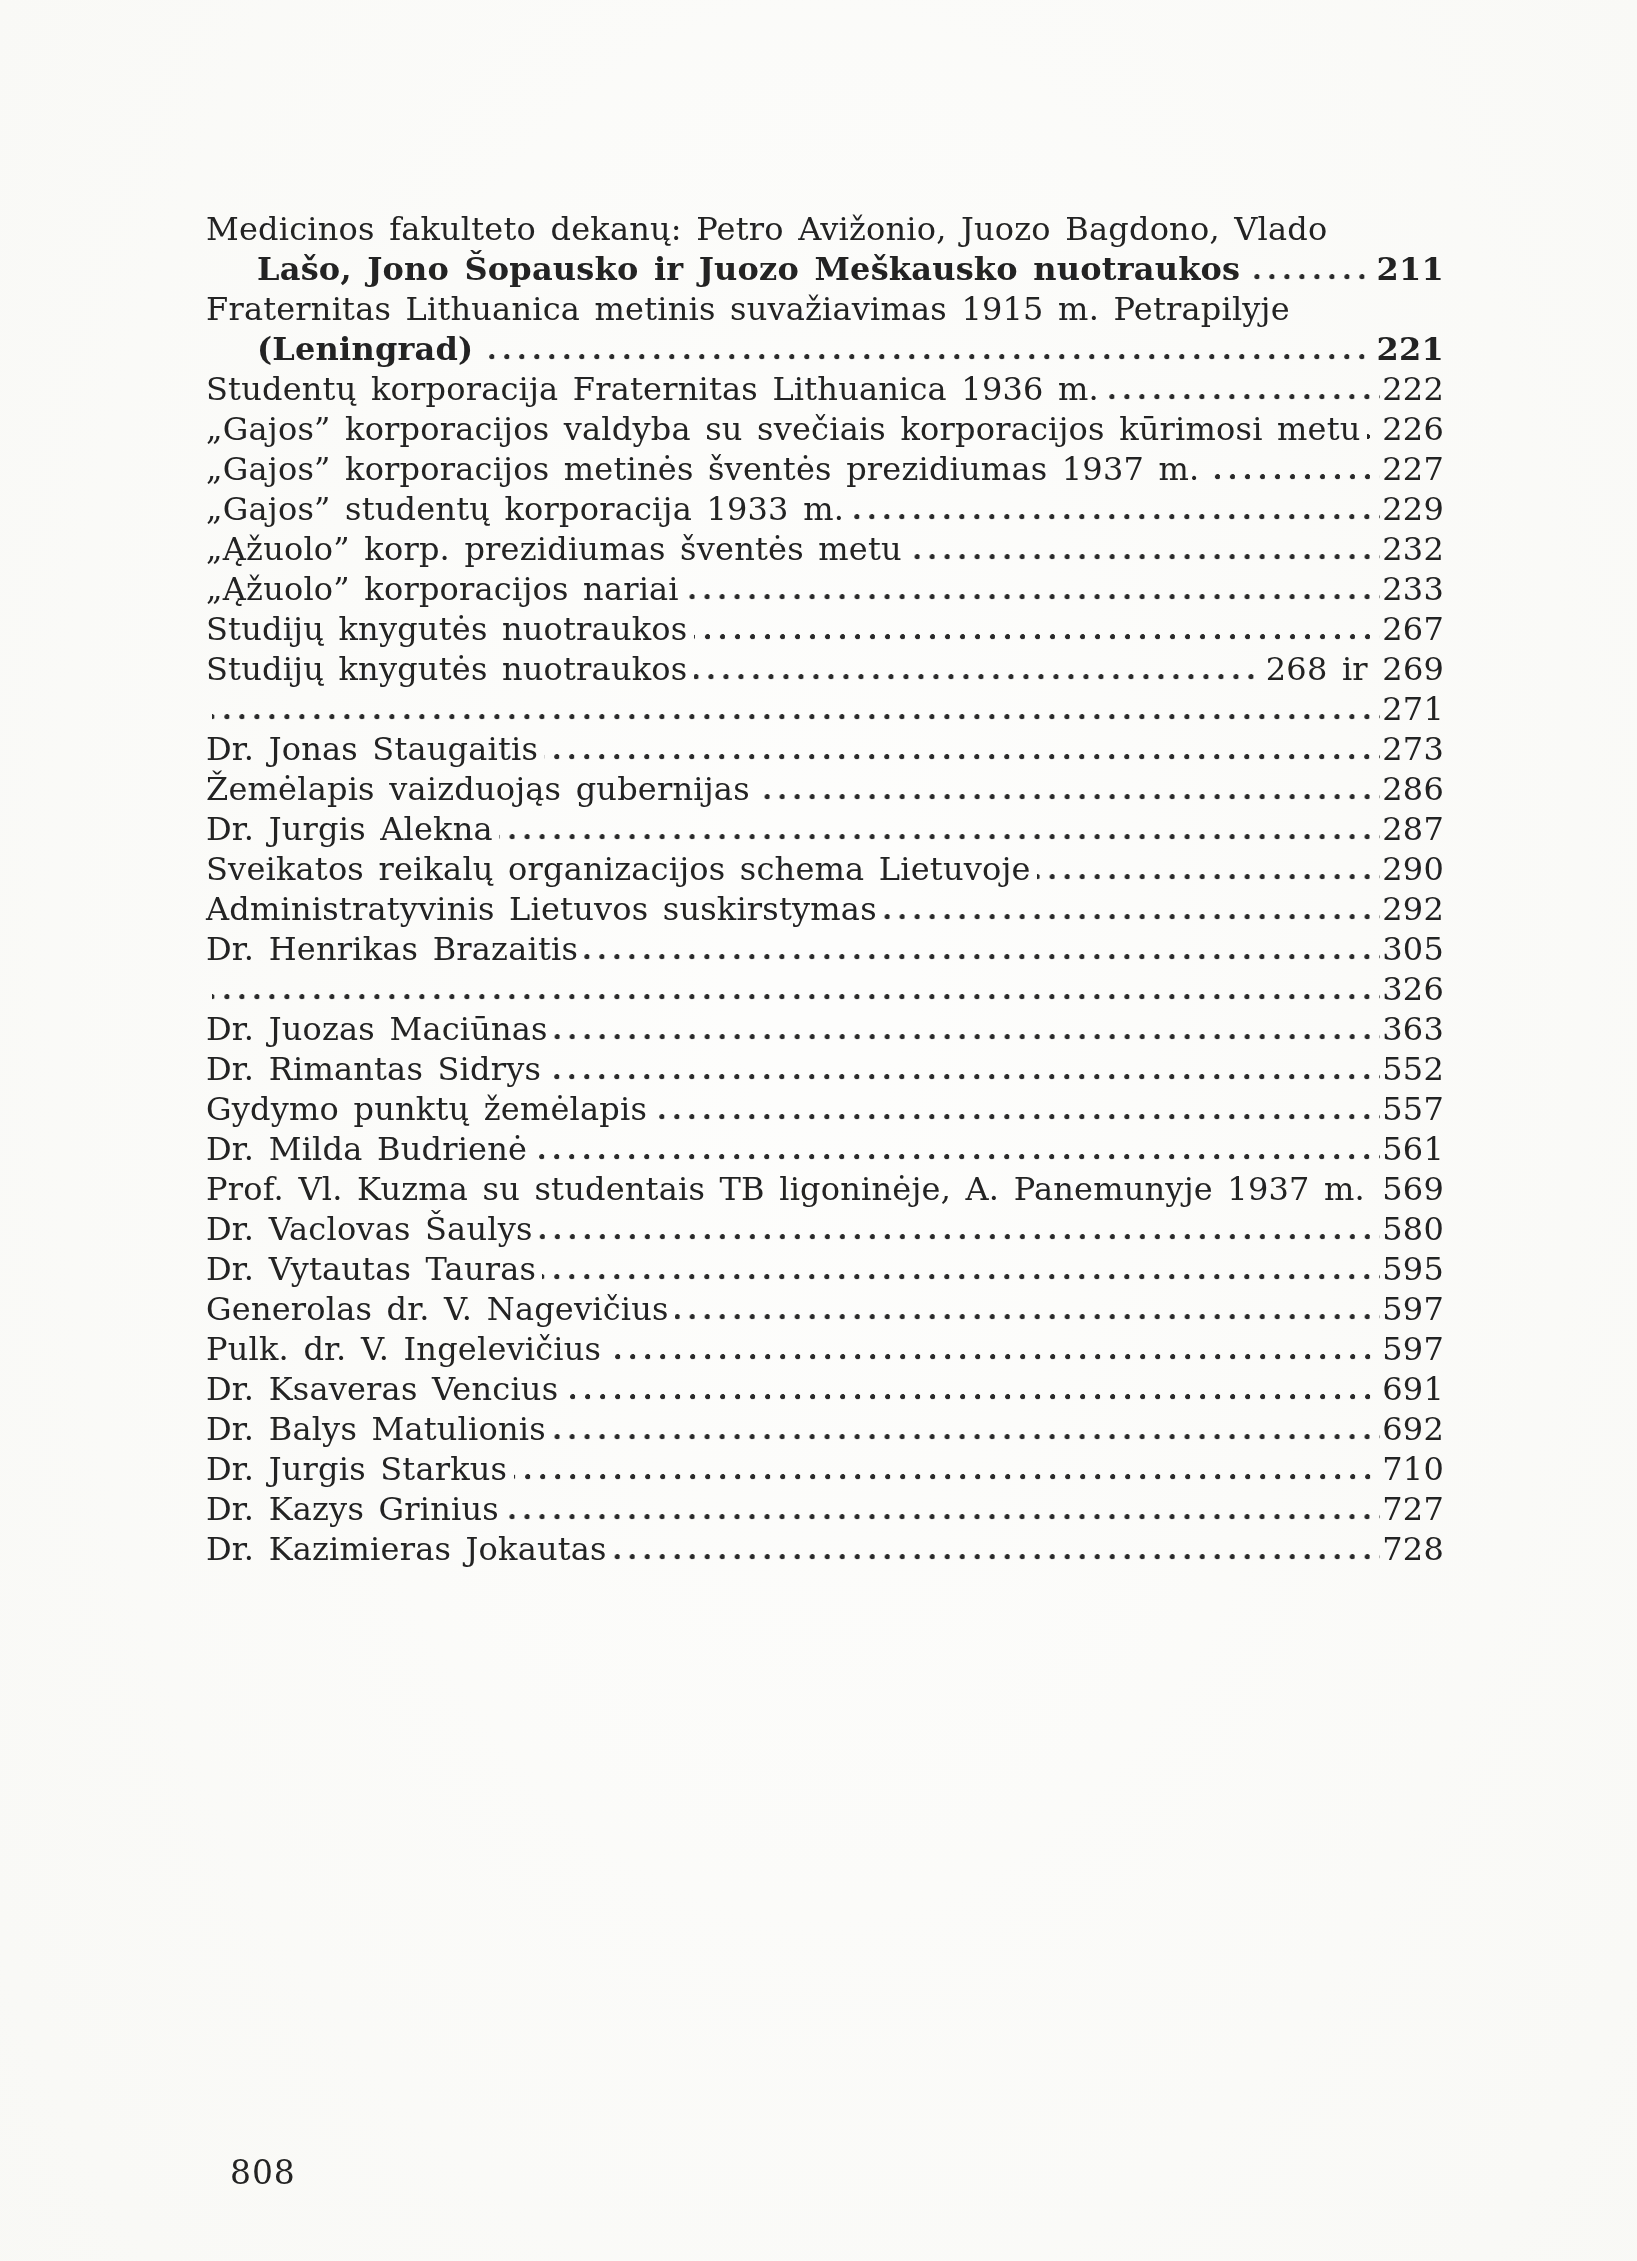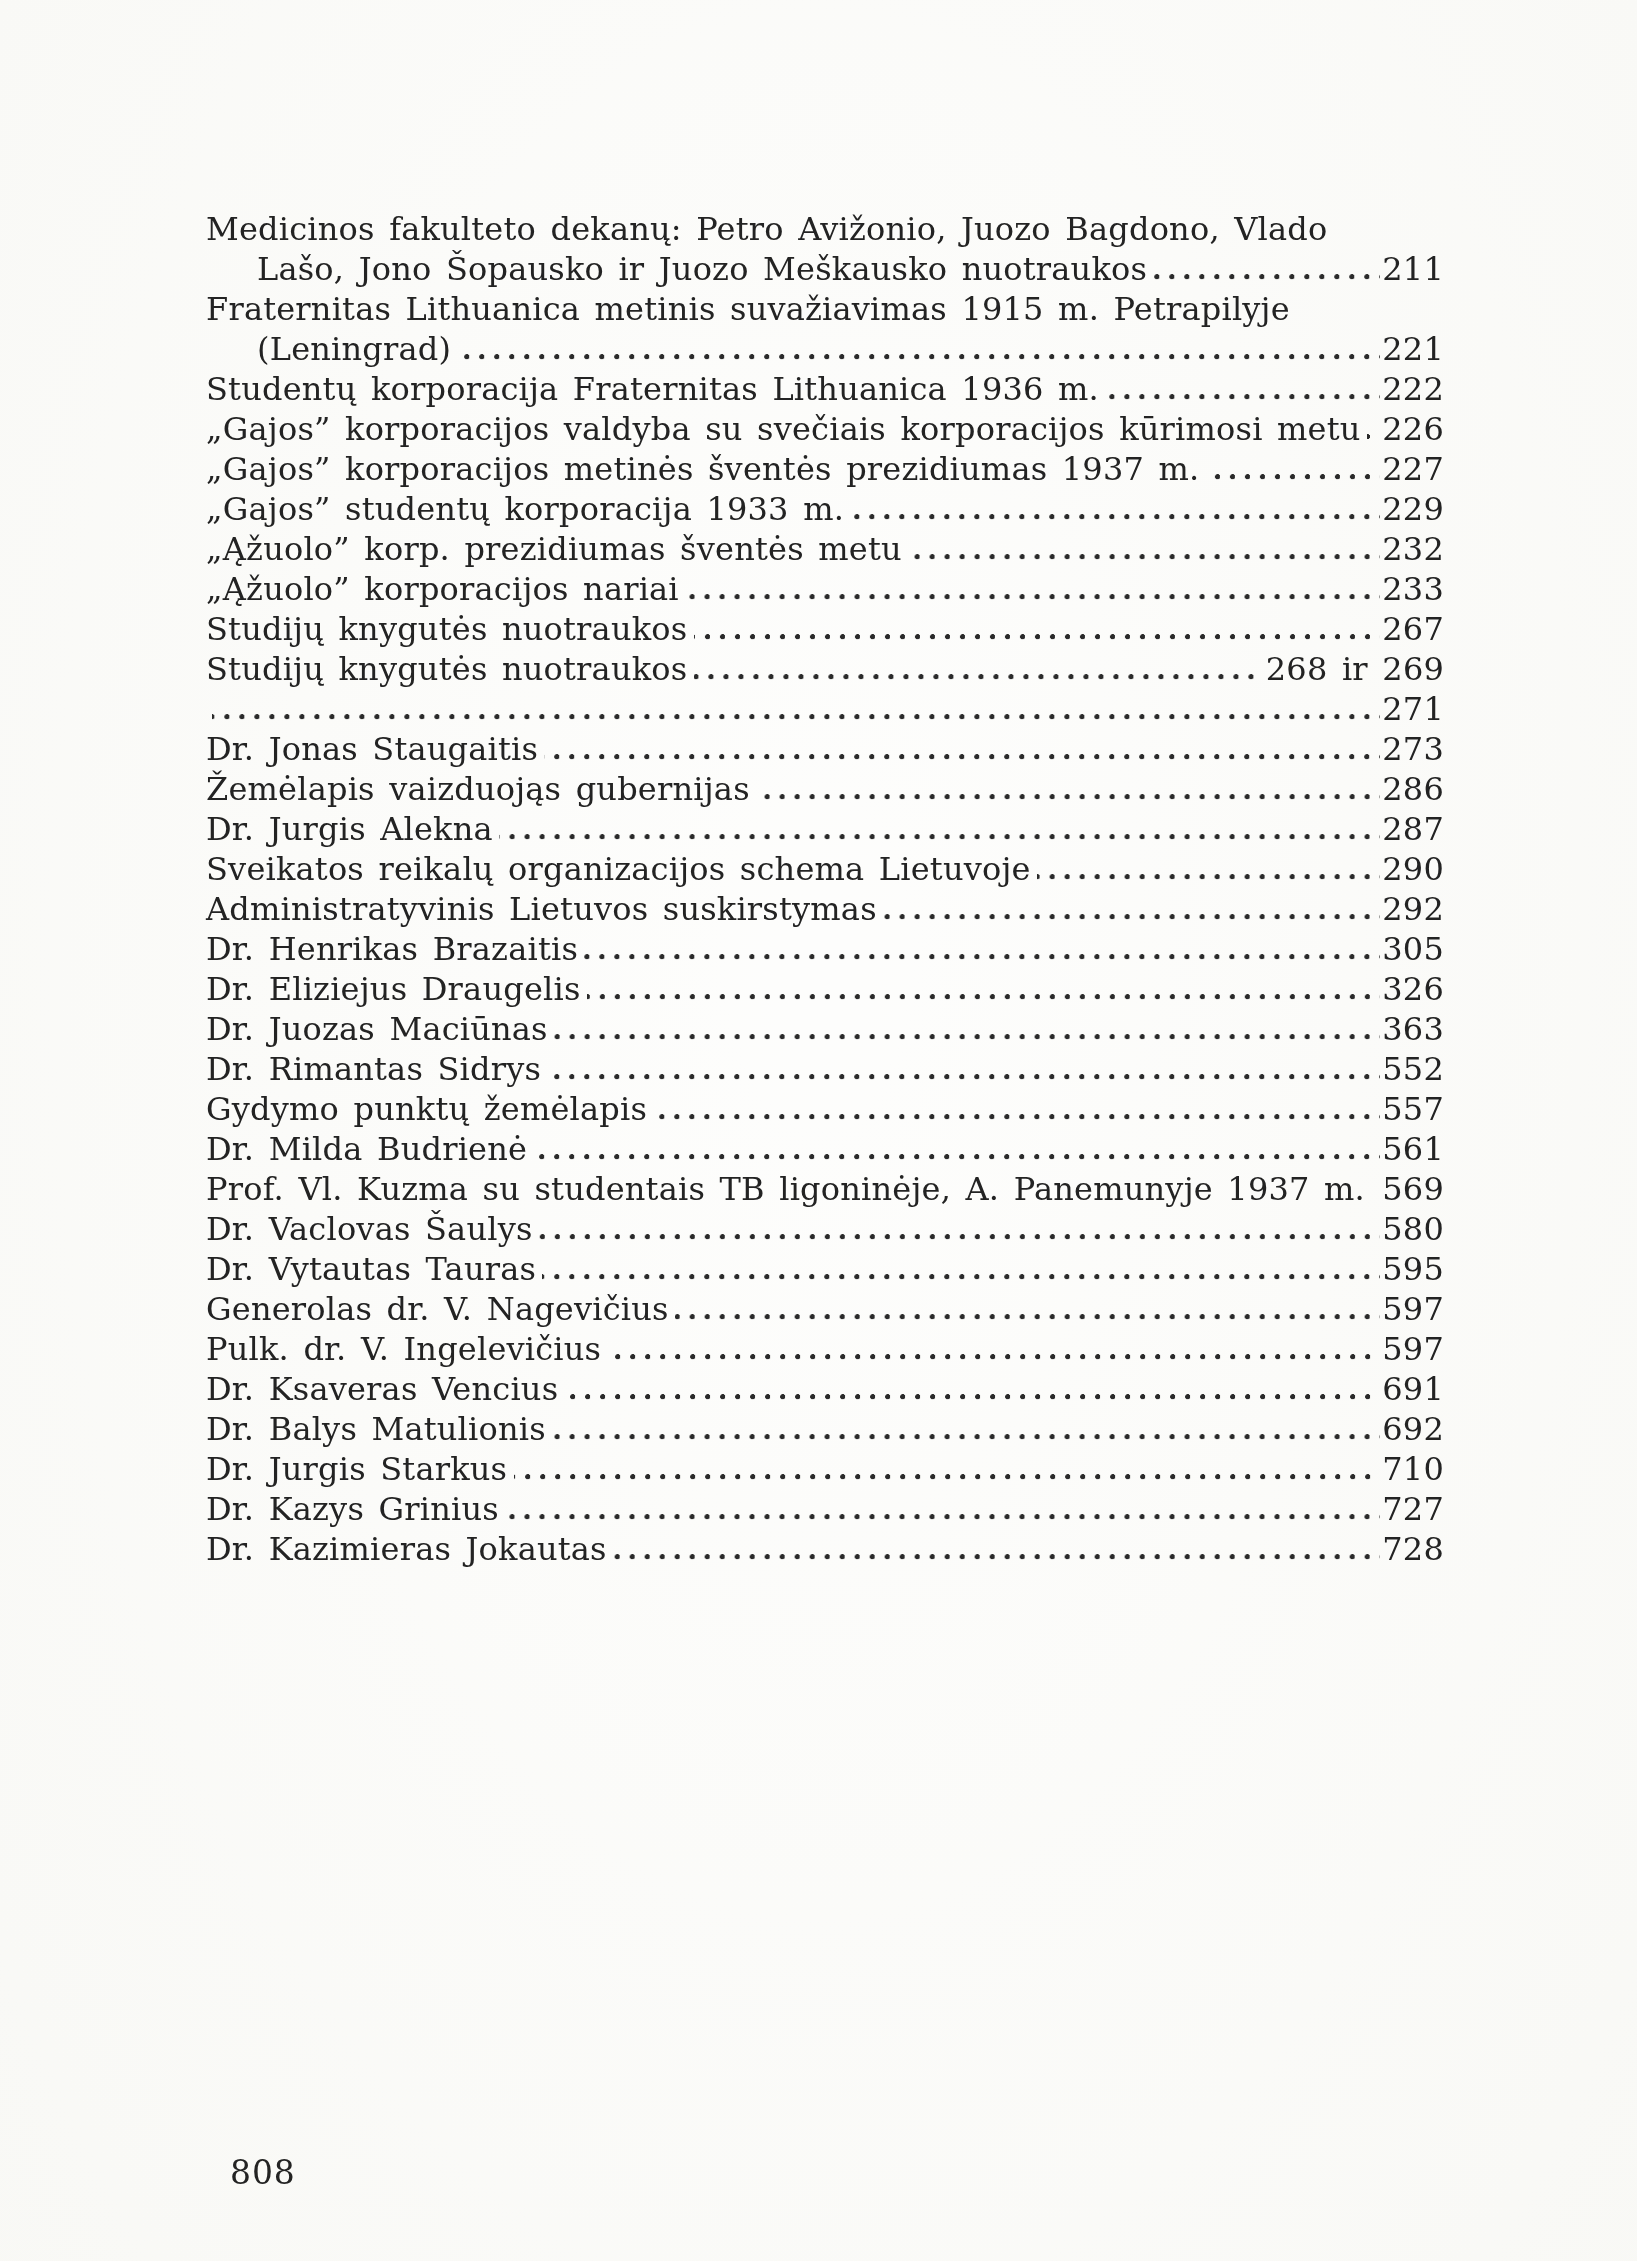--- a/index.html
+++ b/index.html
@@ -28,21 +28,21 @@
   .line {
     display: flex;
     align-items: baseline;
     height: 40px;
     line-height: 40px;
     font-size: 32px;
     letter-spacing: 0.2px;
     word-spacing: 4.1px;
     white-space: nowrap;
   }
-  .line.indent { padding-left: 51px; }
+  .line.indent { padding-left: 51px; font-weight: bold; }
   .label { flex: 0 0 auto; }
   .dots {
     flex: 1 1 auto;
     min-width: 0;
     height: 5.9px;
     margin: 0 2.7px 0 6.3px;
     background-image: radial-gradient(circle at 2.7px 2.7px, #2a2a2a 2.4px, rgba(0,0,0,0) 2.8px);
     background-size: 15px 5.9px;
     background-position: right bottom;
     background-repeat: repeat-x;
@@ -146,21 +146,20 @@
         <span class="label">Administratyvinis Lietuvos suskirstymas</span>
         <span class="dots"></span>
         <span class="pagenum">292</span>
       </div>
       <div class="line">
         <span class="label">Dr. Henrikas Brazaitis</span>
         <span class="dots"></span>
         <span class="pagenum">305</span>
       </div>
       <div class="line">
-        <span class="label">Dr. Eliziejus Draugelis</span>
         <span class="dots"></span>
         <span class="pagenum">326</span>
       </div>
       <div class="line">
         <span class="label">Dr. Juozas Maciūnas</span>
         <span class="dots"></span>
         <span class="pagenum">363</span>
       </div>
       <div class="line">
         <span class="label">Dr. Rimantas Sidrys</span>

